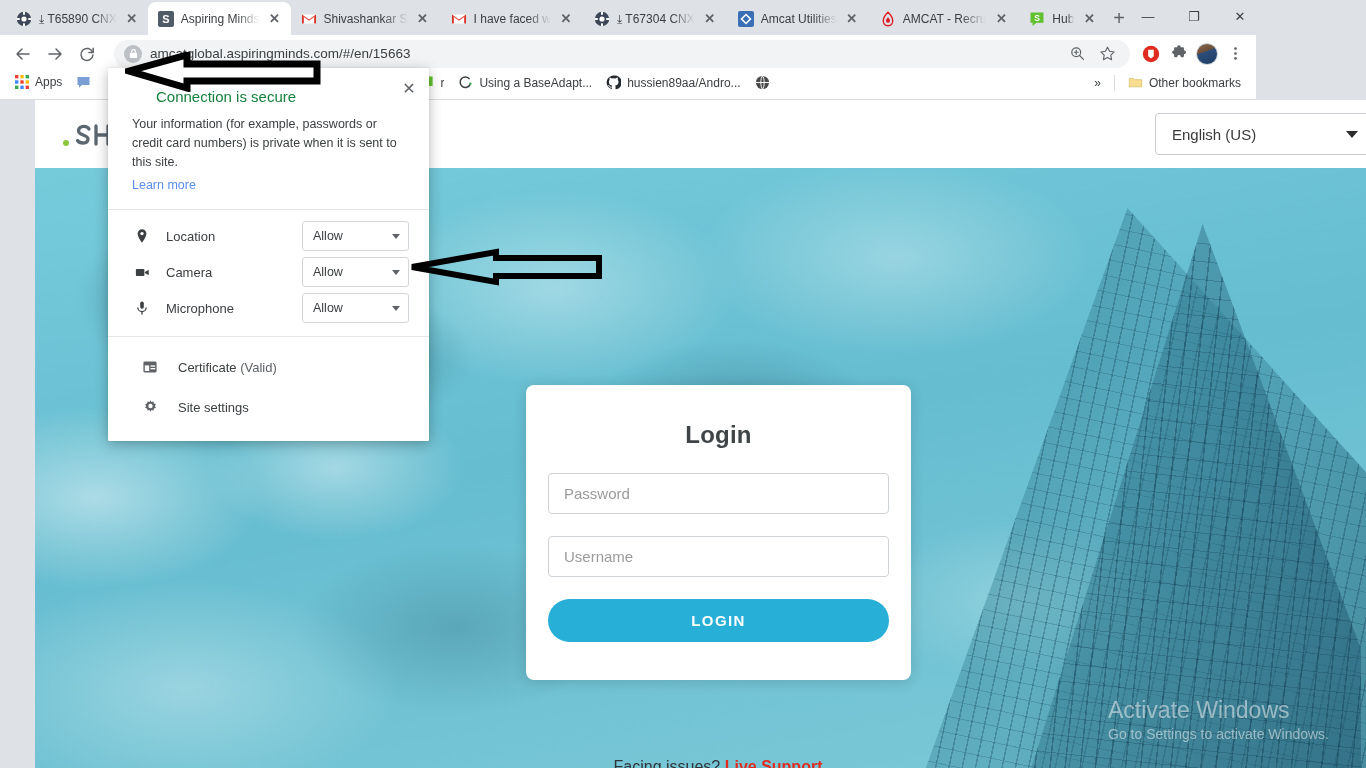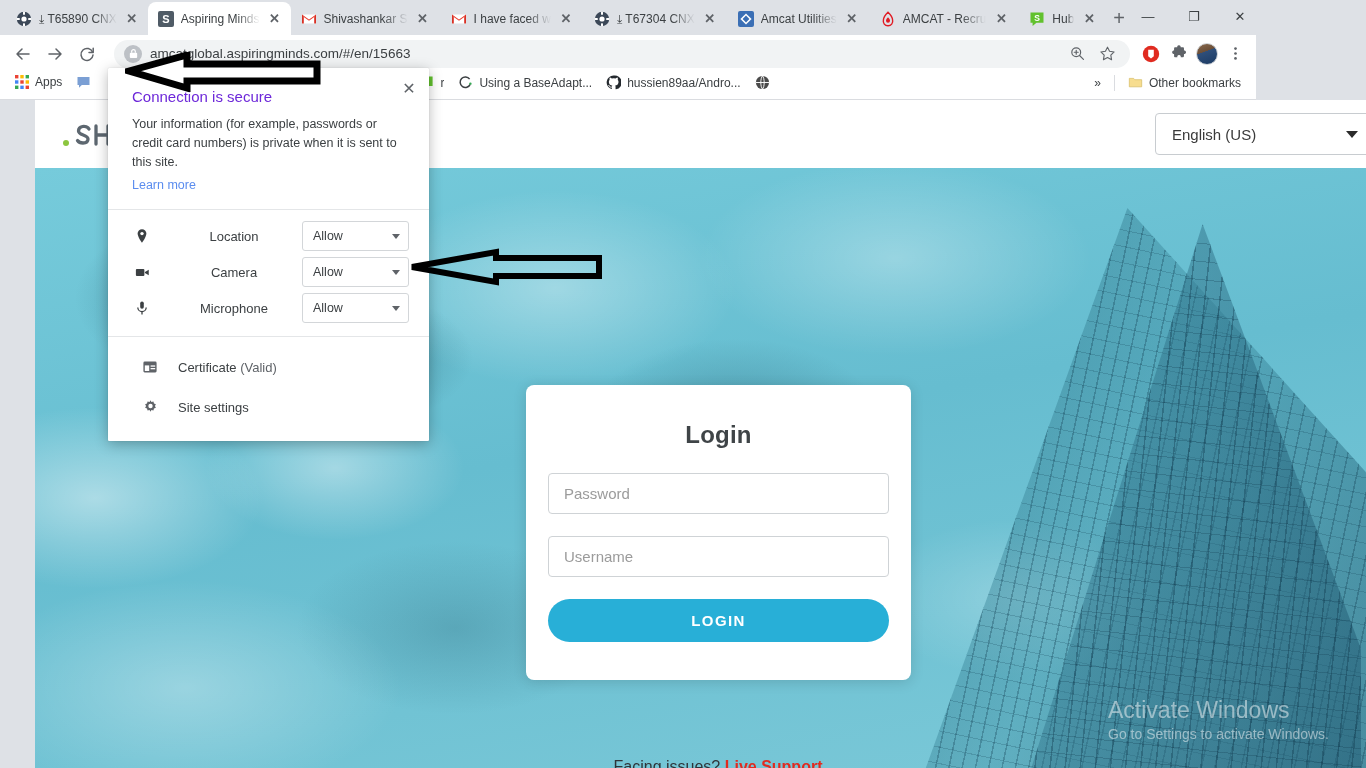--- a/index.html
+++ b/index.html
@@ -217,31 +217,31 @@
     z-index: 30; border-radius: 1px;
   }
   .popup-close {
     position: absolute; right: 8px; top: 8px;
     width: 24px; height: 24px;
     display: flex; align-items: center; justify-content: center;
     color: #5f6368; font-size: 16px;
   }
   .popup-sec1 { padding: 20px 24px 16px 24px; }
   .popup-h {
-    font-size: 15px; color: #6d28d9; margin-bottom: 10px;
+    font-size: 15px; color: #15803d; margin-bottom: 10px; margin-left: 24px;
   }
   .popup-p {
     font-size: 12.5px; color: #3c4043; line-height: 19px;
   }
   .popup-link {
     display: inline-block; margin-top: 6px;
     font-size: 12.5px; color: #5b8def; text-decoration: none;
   }
   .popup-div { height: 1px; background: #e4e6e8; }
-  .perm-list { padding: 8px 0 10px 0; text-align: center; }
+  .perm-list { padding: 8px 0 10px 0; }
   .perm-row {
     display: flex; align-items: center;
     padding: 5px 20px 5px 24px; height: 36px;
   }
   .perm-icon {
     width: 20px; height: 20px; flex: 0 0 auto;
     display: flex; align-items: center; justify-content: center;
     color: #3c4043; margin-right: 14px;
   }
   .perm-label { font-size: 13px; color: #3c4043; flex: 1 1 auto; }

